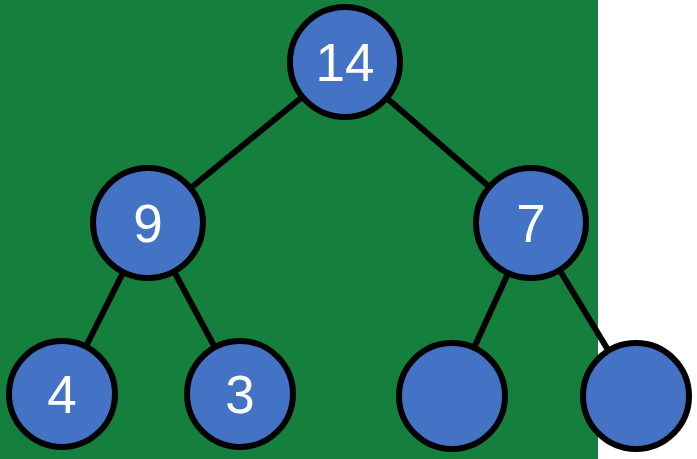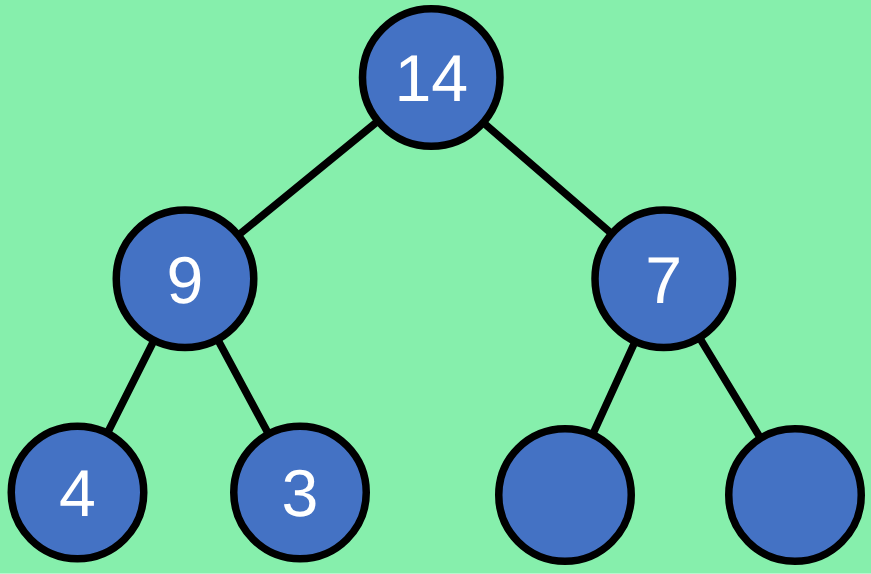--- a/index.html
+++ b/index.html
@@ -6,23 +6,23 @@
     margin: 0;
     padding: 0;
     background: #ffffff;
     width: 697px;
     height: 459px;
     overflow: hidden;
     font-family: "Liberation Sans", sans-serif;
   }
   .stage {
     position: relative;
-    width: 697px;
+    width: 598px;
     height: 459px;
-    background: #86efac;
+    background: #15803d;
   }
   svg.tree {
     display: block;
     width: 697px;
     height: 459px;
   }
   .edge {
     stroke: #000000;
     stroke-width: 6;
     stroke-linecap: round;

